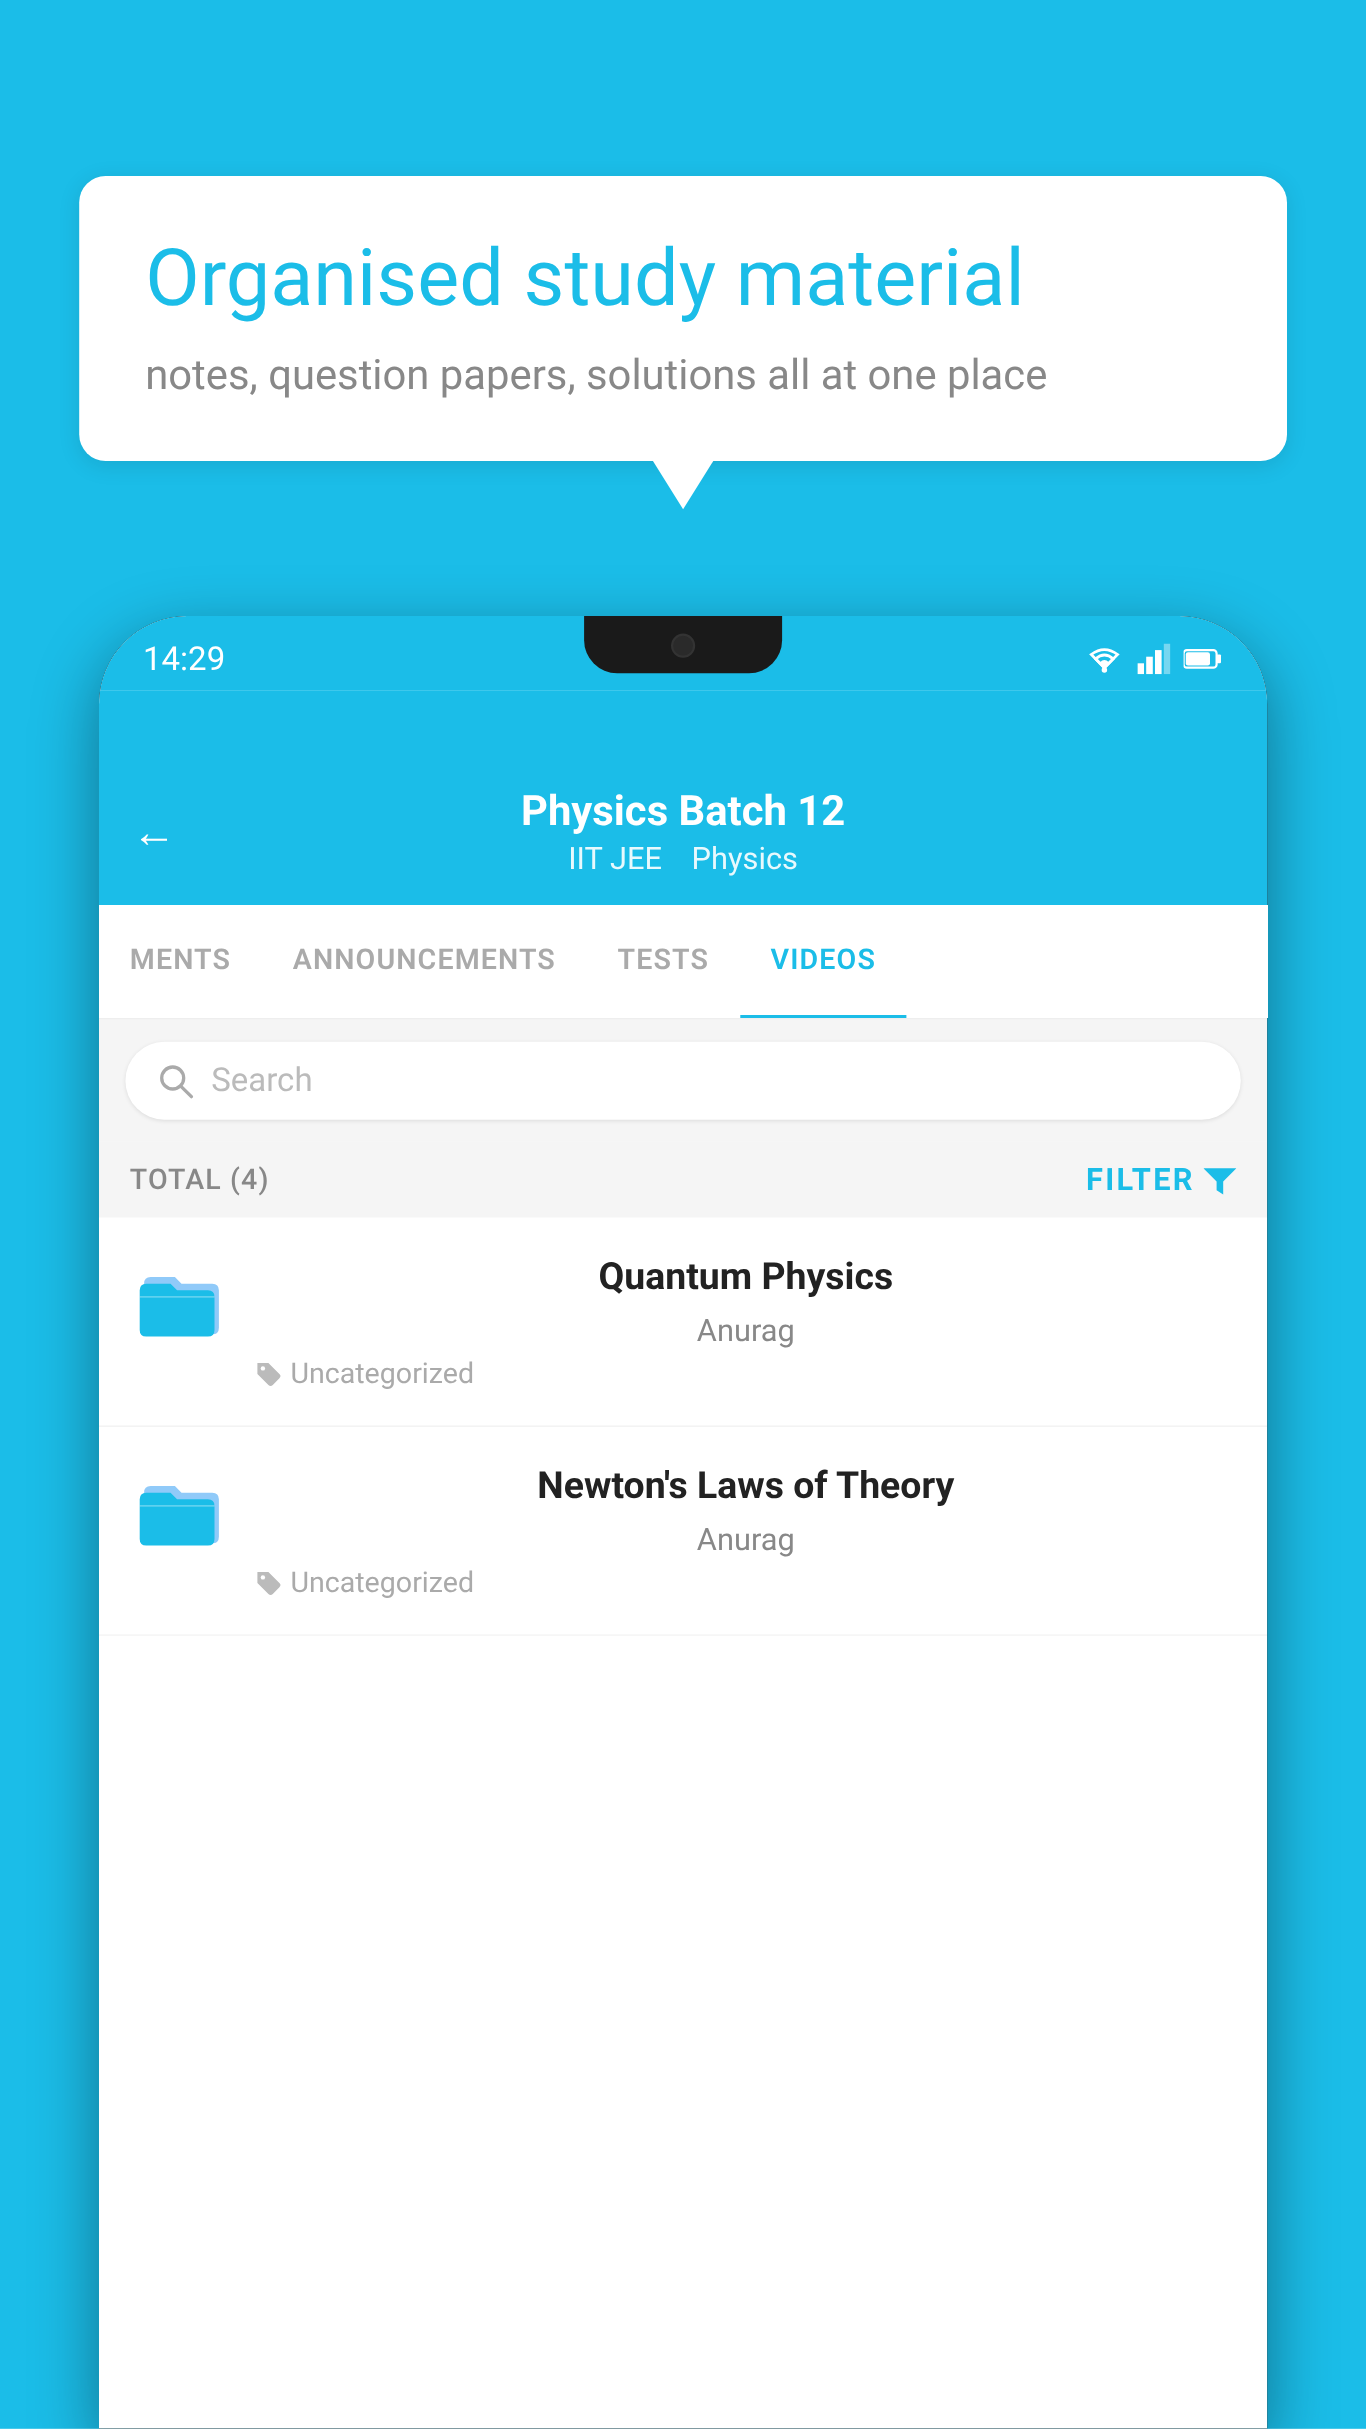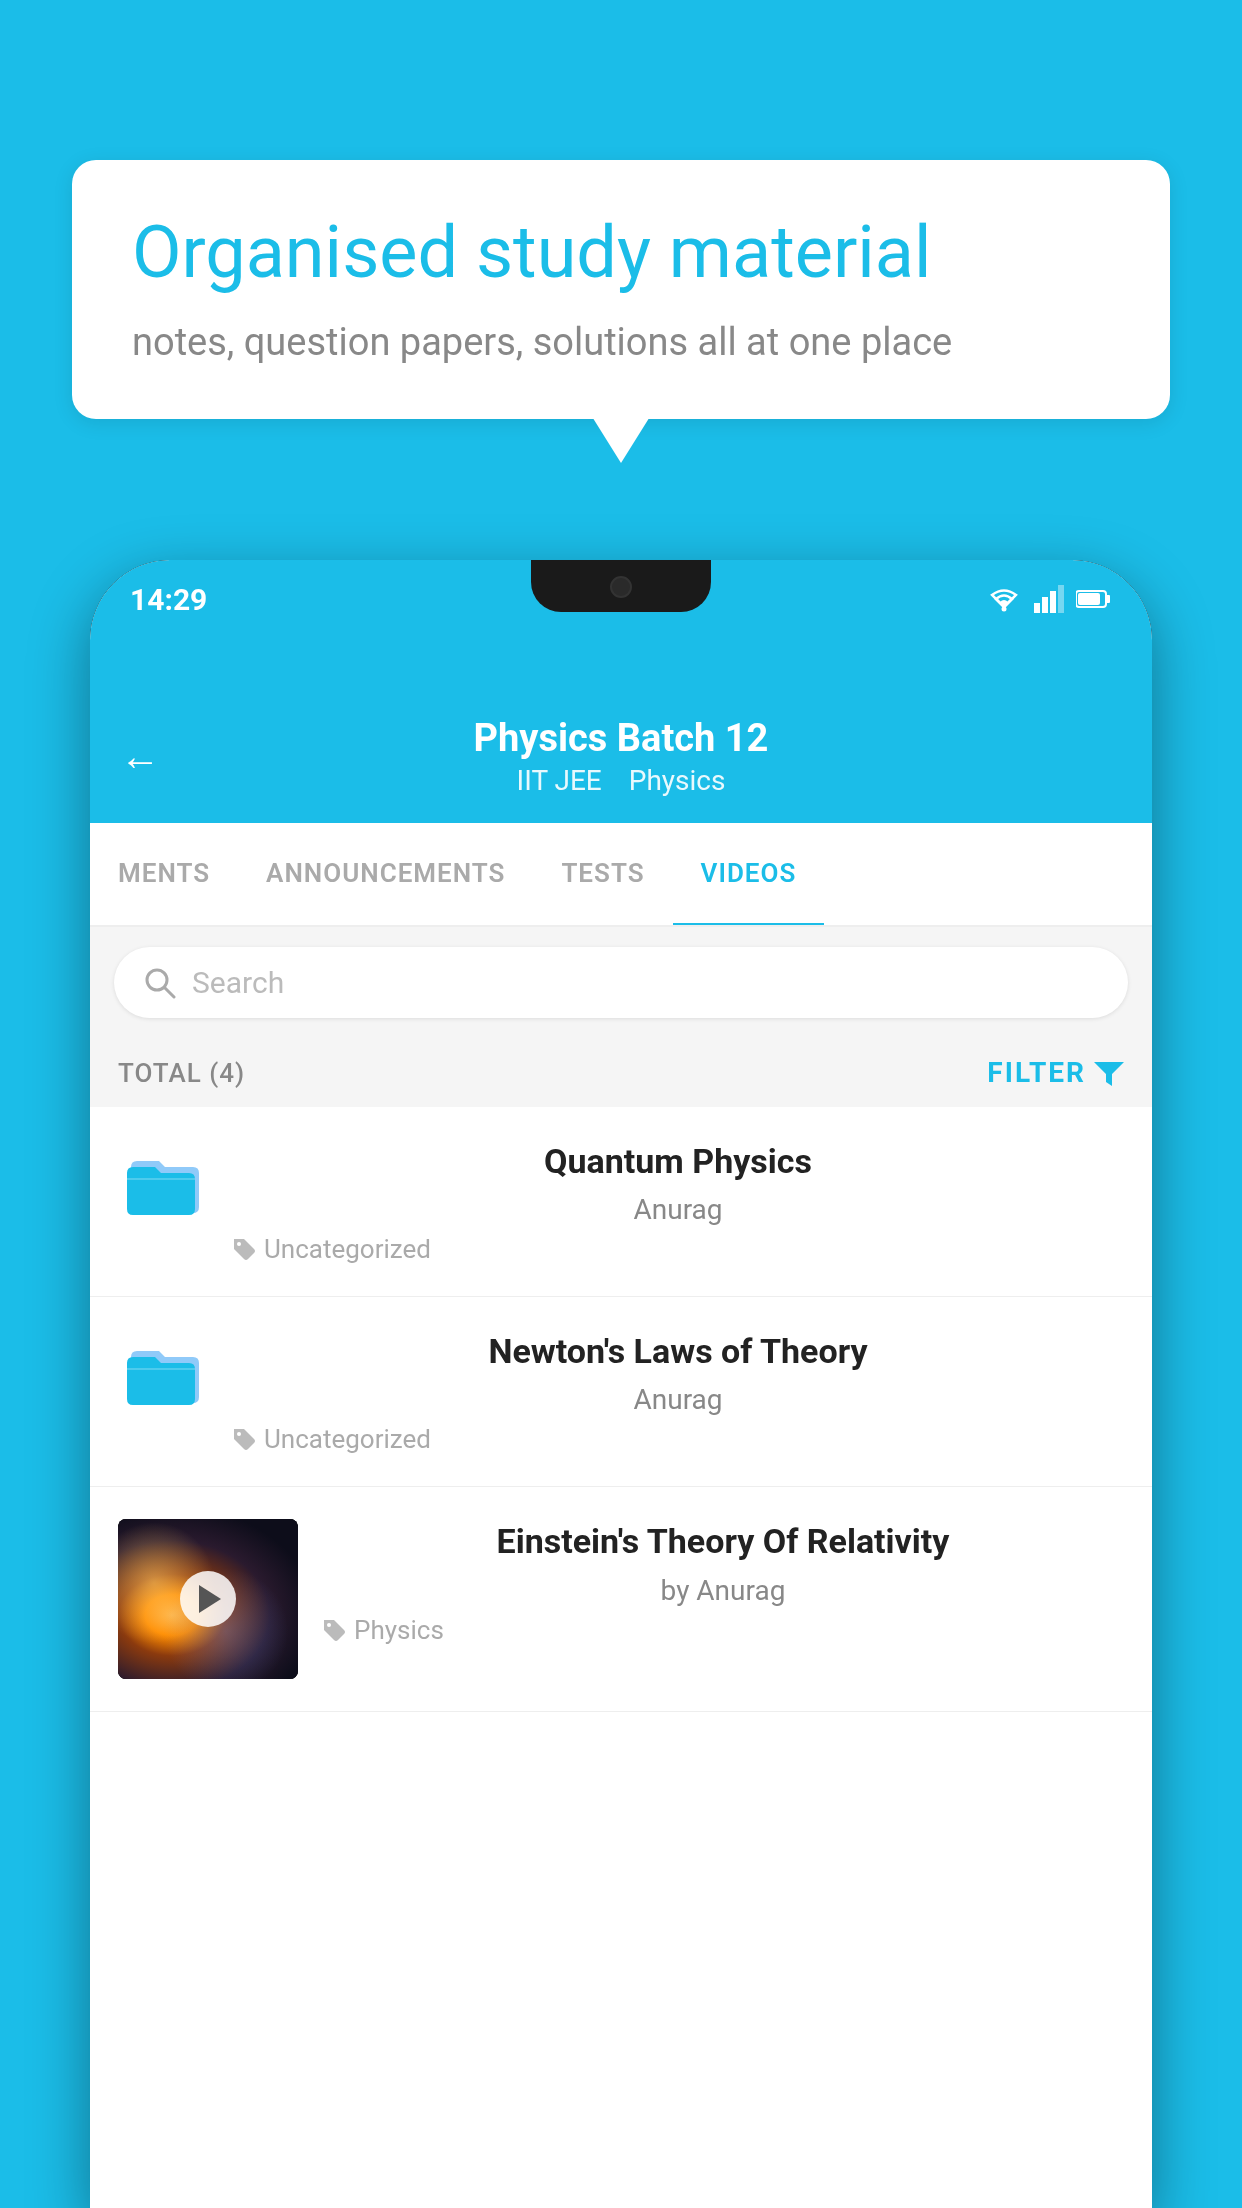--- a/index.html
+++ b/index.html
@@ -97,21 +97,21 @@
       display: flex;
       align-items: center;
       justify-content: space-between;
       padding: 0 40px;
       position: relative;
     }
 
     .status-time {
       color: white;
       font-size: 30px;
-      font-weight: 700;
+      font-weight: 400;
       padding-top: 10px;
     }
 
     .status-icons {
       display: flex;
       align-items: center;
       gap: 12px;
       padding-top: 10px;
     }
 
@@ -468,40 +468,17 @@
           <div class="video-tag">
             <svg width="24" height="24" viewBox="0 0 24 24" fill="#bbb">
               <path d="M2 2 L2 12 L12 22 Q14 24 16 22 L22 16 Q24 14 22 12 L12 2 Z"></path>
               <circle cx="7" cy="7" r="2" fill="white"></circle>
             </svg>
             <span>Uncategorized</span>
           </div>
         </div>
       </div>
 
-      <div class="video-item">
-        <div class="video-item-thumbnail">
-          <div class="thumbnail-image">
-
-            <div style="position:absolute;top:0;left:0;right:0;bottom:0;background:radial-gradient(ellipse at 30% 60%, #FFB347 0%, #FF8C00 15%, #8B3A0E 30%, #2a1a2e 55%, #0d0d1a 80%);"></div>
-            <div style="position:absolute;top:0;left:0;right:0;bottom:0;background:radial-gradient(circle at 20% 40%, rgba(255,200,100,0.6) 0%, transparent 35%), radial-gradient(circle at 60% 70%, rgba(100,150,255,0.3) 0%, transparent 40%);"></div>
-          </div>
-          <div class="play-btn">
-            <div class="play-triangle"></div>
-          </div>
-        </div>
-        <div class="video-info">
-          <div class="video-title">Einstein's Theory Of Relativity</div>
-          <div class="video-author">by Anurag</div>
-          <div class="video-tag">
-            <svg width="24" height="24" viewBox="0 0 24 24" fill="#bbb">
-              <path d="M2 2 L2 12 L12 22 Q14 24 16 22 L22 16 Q24 14 22 12 L12 2 Z"></path>
-              <circle cx="7" cy="7" r="2" fill="white"></circle>
-            </svg>
-            <span>Physics</span>
-          </div>
-        </div>
-      </div>
 
     </div>
 
   </div>
 </div>
 
 </body></html>

